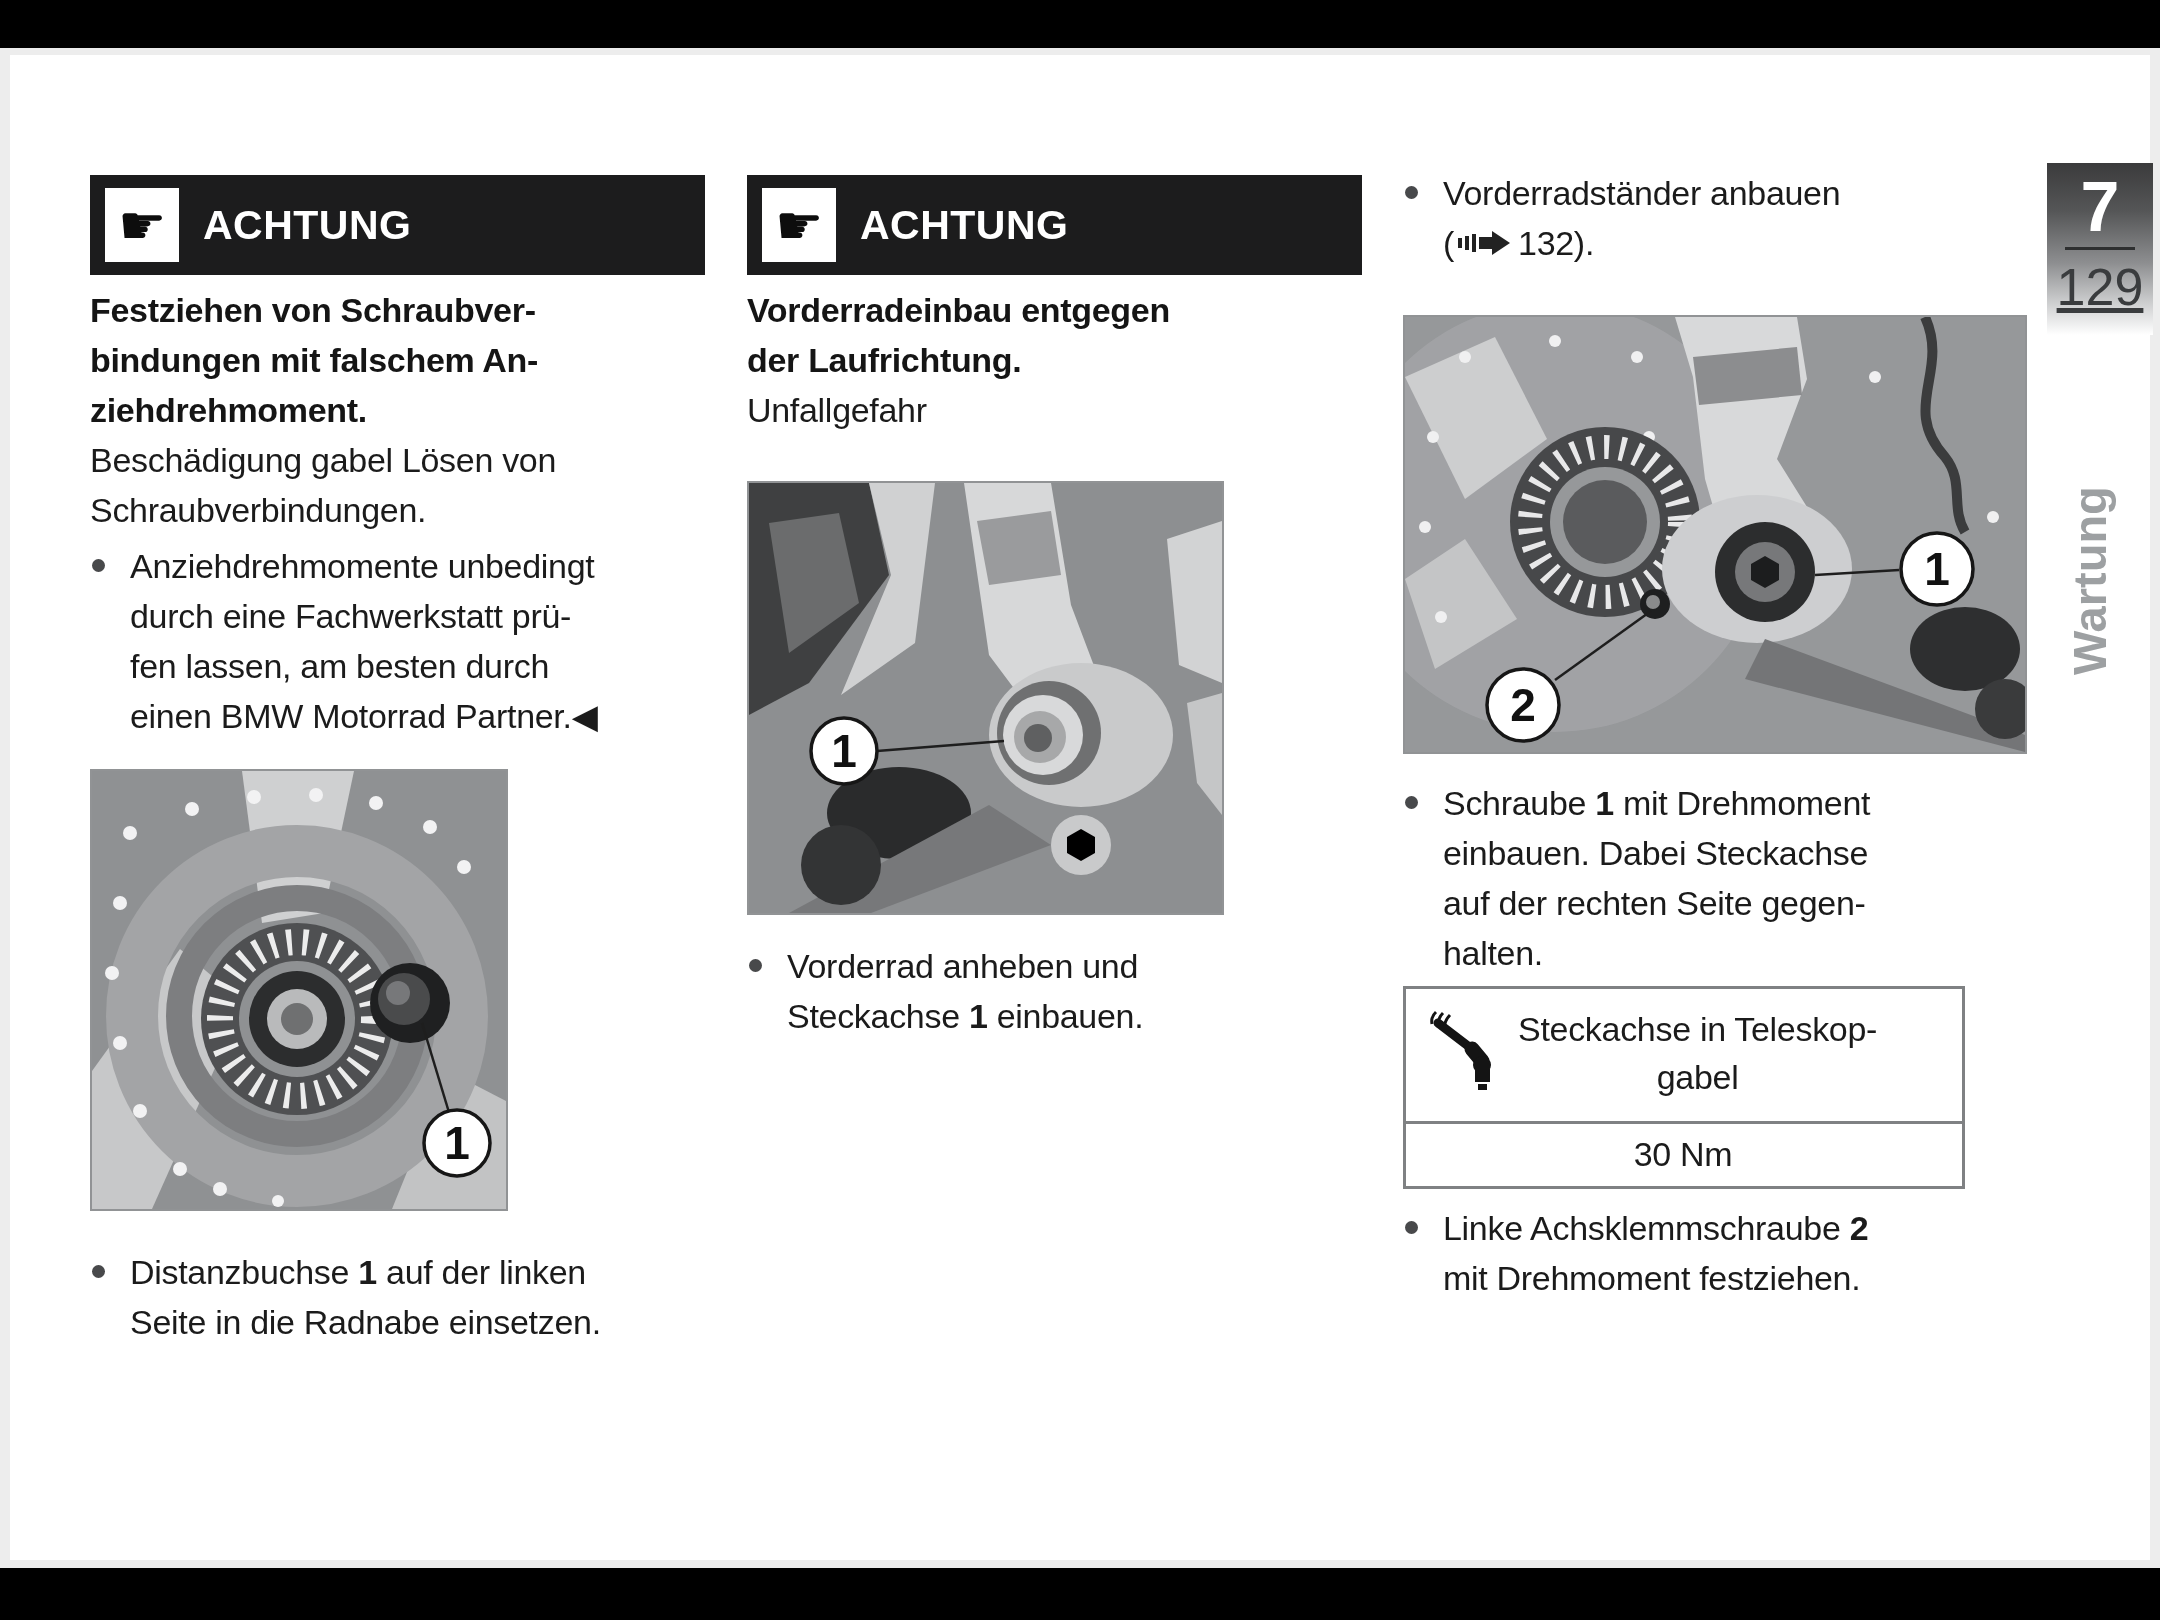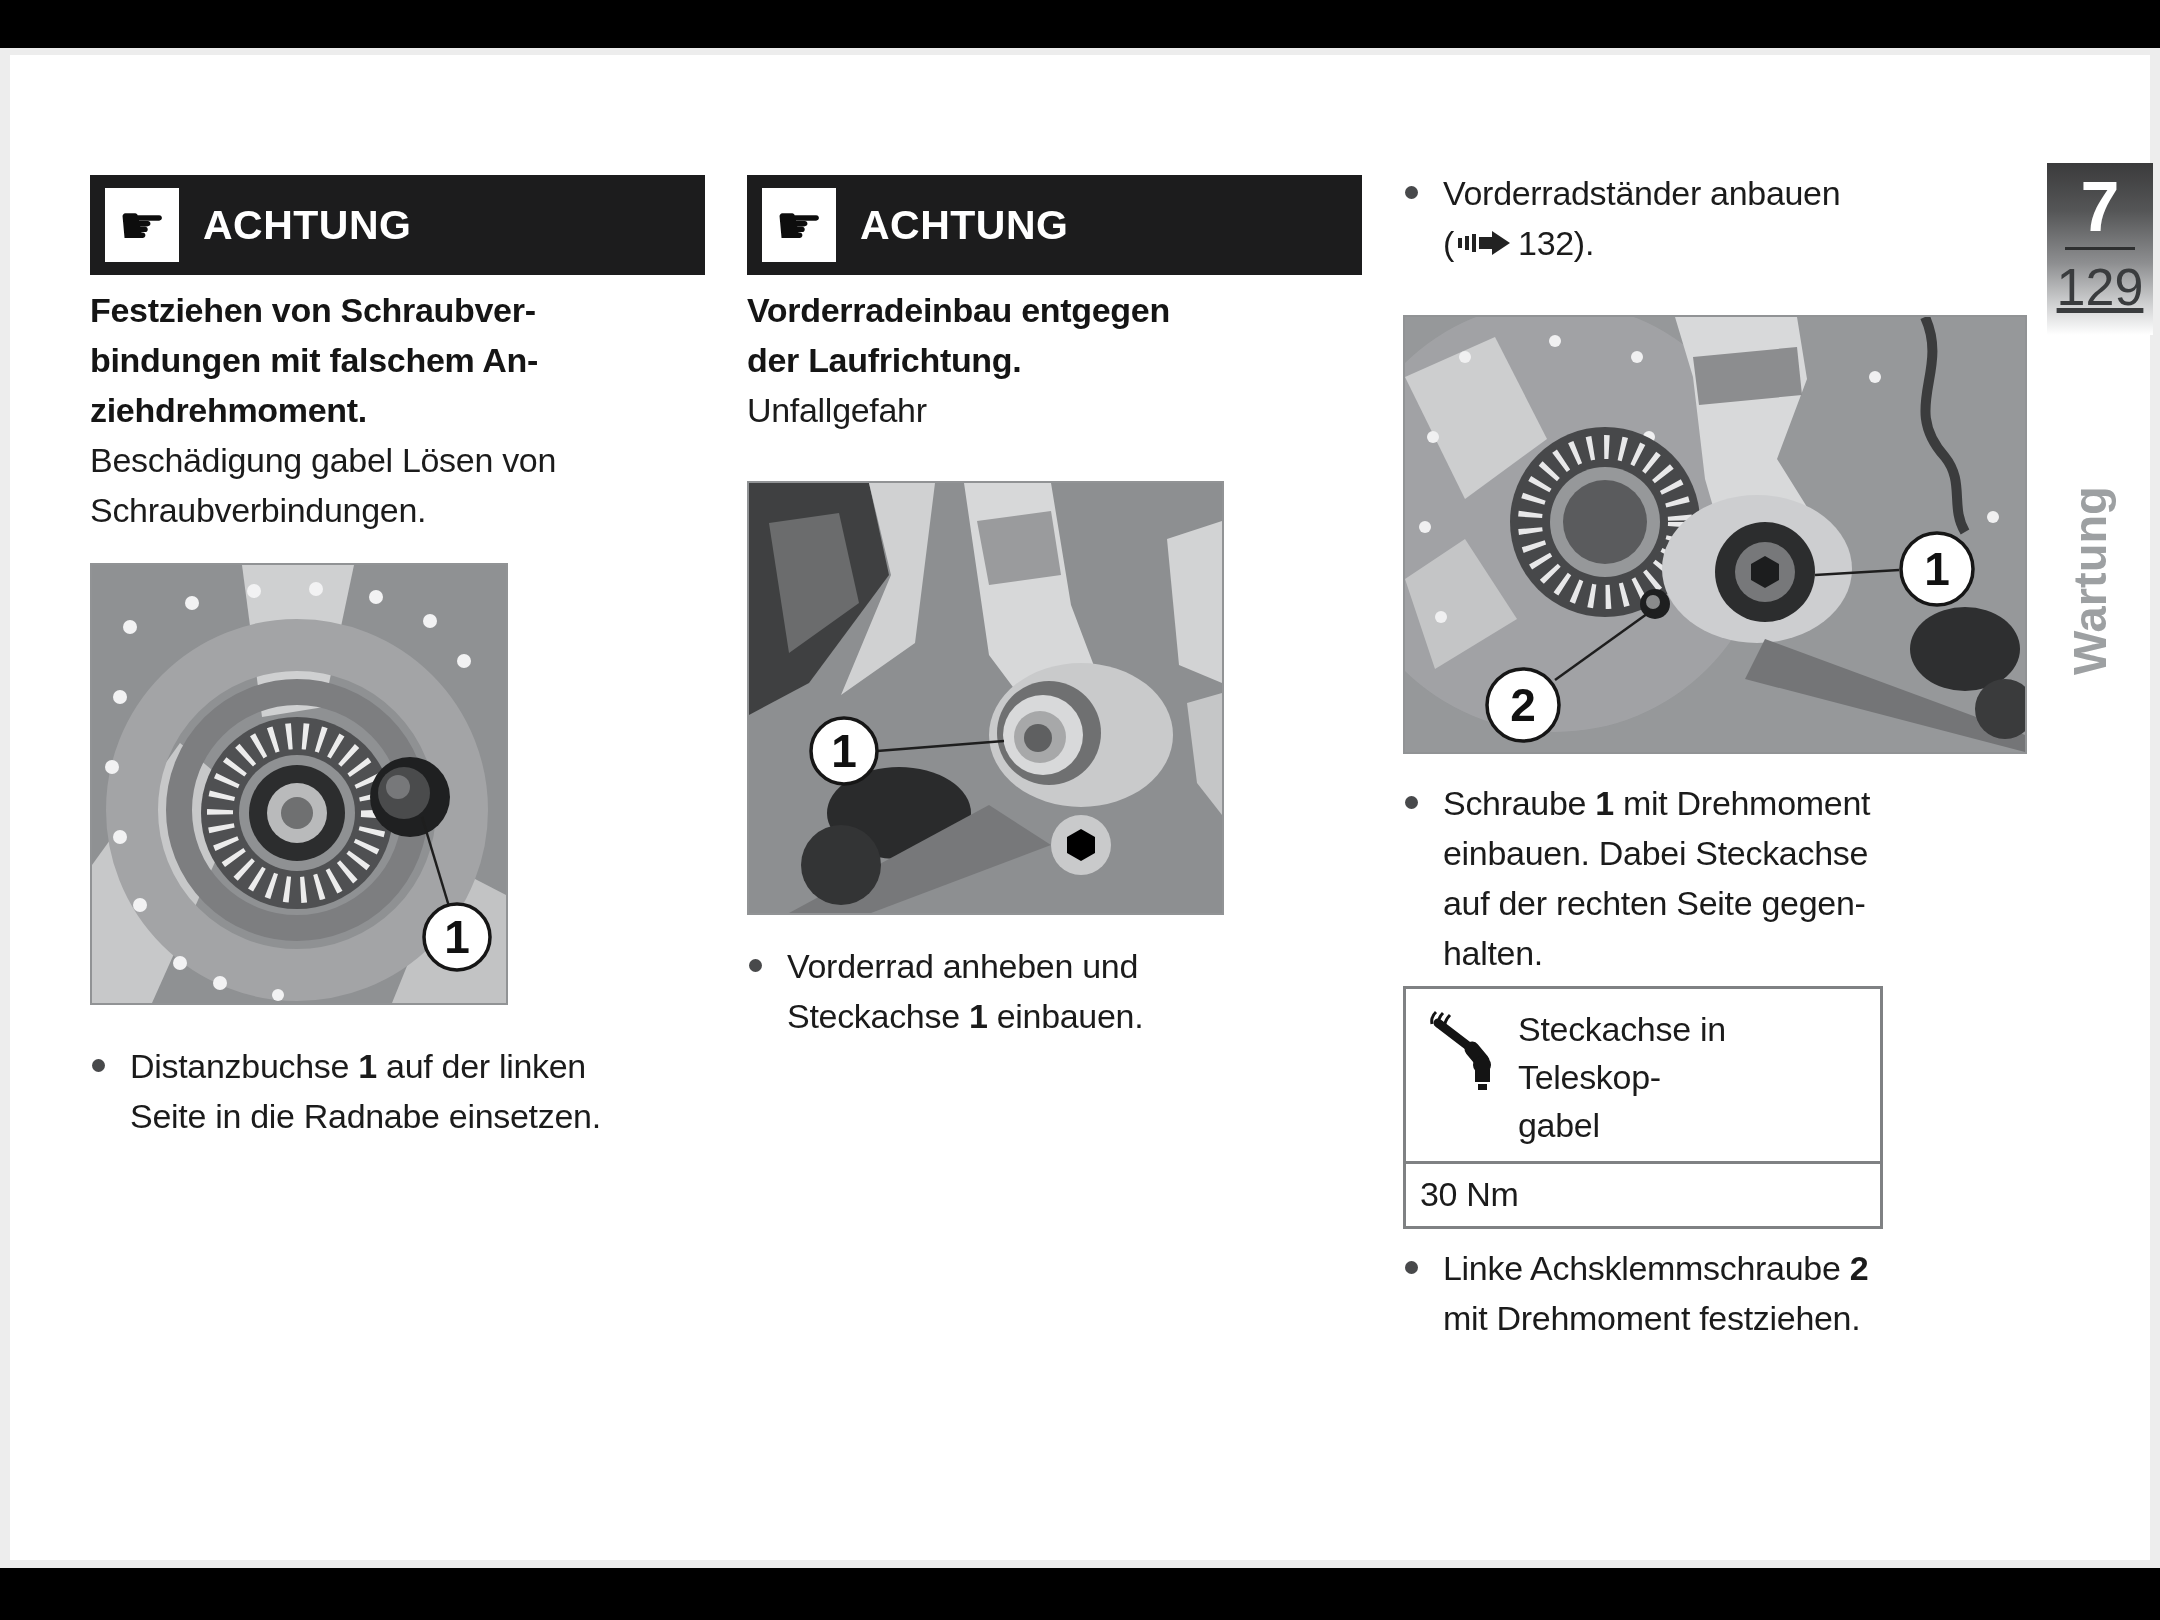--- a/index.html
+++ b/index.html
@@ -58,21 +58,21 @@
   #fig3{margin-top:47px;width:624px;height:439px;}
 
   .callout-circle{fill:#ffffff;stroke:#161616;stroke-width:3.5;}
   .callout-num{font-size:46px;font-weight:bold;fill:#111;text-anchor:middle;}
   .leader{stroke:#1e1e1e;stroke-width:2.5;fill:none;}
 
   
   .ref-arrow{vertical-align:-2px;margin:0 8px 0 4px;}
 
   
-  .tq{border:3px solid #7f8183;margin-top:8px;width:480px;box-sizing:border-box;}
+  .tq{border:3px solid #7f8183;margin-top:8px;width:562px;box-sizing:border-box;text-align:center;}
   .tq-top{
     display:flex;align-items:flex-start;padding:16px 14px 12px 14px;
     min-height:104px;border-bottom:3px solid #7f8183;
   }
   .tq-icon{flex:0 0 auto;margin:2px 12px 0 2px;}
   .tq-label{font-size:34px;line-height:48px;}
   .tq-val{font-size:34px;line-height:40px;padding:10px 16px 12px 14px;}
 
   
   .tab{
@@ -96,20 +96,23 @@
 
 <div class="page">
 
   <section class="col" id="col1">
     <div class="warn">
       <span class="hand">☛</span>
       <span class="warn-title">ACHTUNG</span>
     </div>
     <p class="h"><span>Festziehen von Schraubver-</span><br><span>bindungen mit falschem An-</span><br><span>ziehdrehmoment.</span></p>
     <p class="p"><span>Beschädigung gabel Lösen von</span><br><span>Schraubverbindungen.</span></p>
+    <ul class="bl">
+      <li><span>Anziehdrehmomente unbedingt</span><br><span>durch eine Fachwerkstatt prü-</span><br><span>fen lassen, am besten durch</span><br><span>einen BMW Motorrad Partner.◀</span></li>
+    </ul>
 
     <figure class="fig" id="fig1">
       <svg width="414" height="438" viewBox="0 0 414 438">
         <rect width="414" height="438" fill="#8f9193"></rect>
         <polygon points="0,300 88,178 152,232 60,438 0,438" fill="#c7c8c9"></polygon>
         <polygon points="150,0 262,0 232,142 170,152" fill="#cfd0d1"></polygon>
         <polygon points="300,438 356,300 414,330 414,438" fill="#c2c3c4"></polygon>
         <circle cx="205" cy="245" r="165" fill="none" stroke="#a3a4a6" stroke-width="52"></circle>
         <circle cx="205" cy="245" r="118" fill="none" stroke="#7d7e80" stroke-width="26"></circle>
         <g fill="#f2f2f3">

